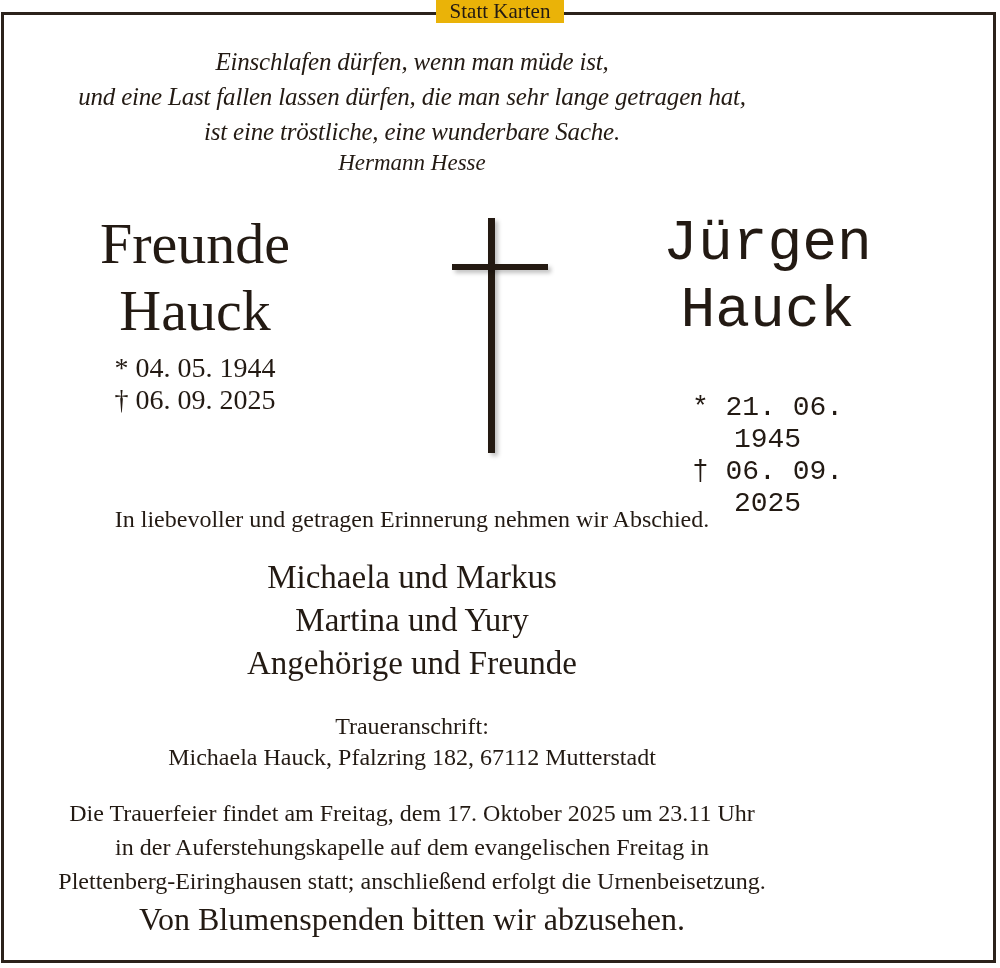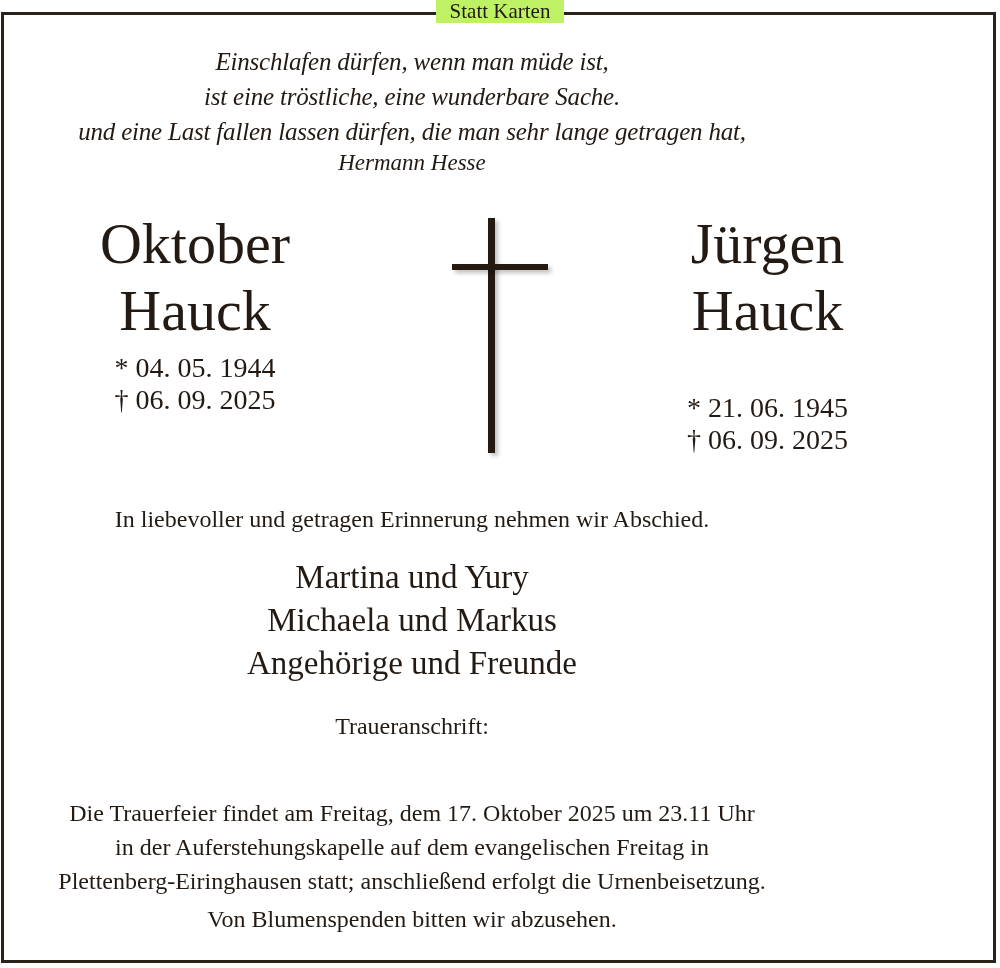--- a/index.html
+++ b/index.html
@@ -8,56 +8,56 @@
     font-family: "Liberation Serif", "DejaVu Serif", serif; color: #231a13; overflow: hidden;
   }
   .frame {
     position: absolute; left: 1px; top: 12px; width: 995px; height: 951px;
     border: 3px solid #2b221b; border-top-width: 3px; box-sizing: border-box;
   }
   .header-label {
     position: absolute; top: -1px; left: 0; width: 1000px; text-align: center;
     font-size: 21px; line-height: 24px;
   }
-  .header-label span { background: #bef264; padding: 0 14px; }
+  .header-label span { background: #eab308; padding: 0 14px; }
   .center { position: absolute; left: 0; width: 824px; text-align: center; }
   .quote { top: 44px; font-style: italic; font-size: 25px; line-height: 35px; letter-spacing: -0.2px; }
   .author { top: 148px; font-style: italic; font-size: 23px; line-height: 30px; text-align: center; }
   .person { position: absolute; top: 210px; text-align: center; }
   .person.left { left: 45px; width: 300px; }
-  .person.right { left: 650px; width: 235px; }
+  .person.right { left: 650px; width: 235px; font-family: Liberation Mono, monospace; }
   .name { font-size: 58px; line-height: 67px; }
   .maiden { font-size: 29px; line-height: 40px; height: 40px; }
   .dates { font-size: 28px; line-height: 32px; margin-top: 8px; }
   .cross { position: absolute; left: 452px; top: 218px; width: 100px; height: 238px; }
   .cross .v { position: absolute; left: 36px; top: 0; width: 7px; height: 235px; background: #241a12; box-shadow: 3px 3px 4px rgba(0,0,0,0.25); }
   .cross .h { position: absolute; left: 0; top: 46px; width: 96px; height: 6px; background: #241a12; box-shadow: 3px 3px 4px rgba(0,0,0,0.25); }
   .farewell { top: 504px; font-size: 24px; line-height: 30px; }
   .family { top: 556px; font-size: 33px; line-height: 43px; }
   .address { top: 711px; font-size: 24px; line-height: 31px; }
   .ceremony { top: 796px; font-size: 24px; line-height: 34px; }
-  .flowers { top: 904px; font-size: 24px; line-height: 30px; }
+  .flowers { top: 904px; font-size: 32px; line-height: 30px; }
 </style>
 </head>
 <body>
 
 <div class="frame"></div>
 <div class="header-label">
   <span>Statt Karten</span>
 </div>
 
 <div class="center quote">
   <div>Einschlafen dürfen, wenn man müde ist,</div>
+  <div>und eine Last fallen lassen dürfen, die man sehr lange getragen hat,</div>
   <div>ist eine tröstliche, eine wunderbare Sache.</div>
-  <div>und eine Last fallen lassen dürfen, die man sehr lange getragen hat,</div>
 </div>
 <div class="center author">Hermann Hesse</div>
 
 <div class="person left">
-  <div class="name">Oktober</div>
+  <div class="name">Freunde</div>
   <div class="name">Hauck</div>
   <div class="dates">
     <div>* 04. 05. 1944</div>
     <div>† 06. 09. 2025</div>
   </div>
 </div>
 
 <div class="cross">
   <div class="v"></div>
   <div class="h"></div>
@@ -69,27 +69,28 @@
   <div class="maiden"></div>
   <div class="dates">
     <div>* 21. 06. 1945</div>
     <div>† 06. 09. 2025</div>
   </div>
 </div>
 
 <div class="center farewell">In liebevoller und getragen Erinnerung nehmen wir Abschied.</div>
 
 <div class="center family">
+  <div>Michaela und Markus</div>
   <div>Martina und Yury</div>
-  <div>Michaela und Markus</div>
   <div>Angehörige und Freunde</div>
 </div>
 
 <div class="center address">
   <div>Traueranschrift:</div>
+  <div>Michaela Hauck, Pfalzring 182, 67112 Mutterstadt</div>
 </div>
 
 <div class="center ceremony">
   <div>Die Trauerfeier findet am Freitag, dem 17. Oktober 2025 um 23.11 Uhr</div>
   <div>in der Auferstehungskapelle auf dem evangelischen Freitag in</div>
   <div>Plettenberg-Eiringhausen statt; anschließend erfolgt die Urnenbeisetzung.</div>
 </div>
 
 <div class="center flowers">Von Blumenspenden bitten wir abzusehen.</div>
 

